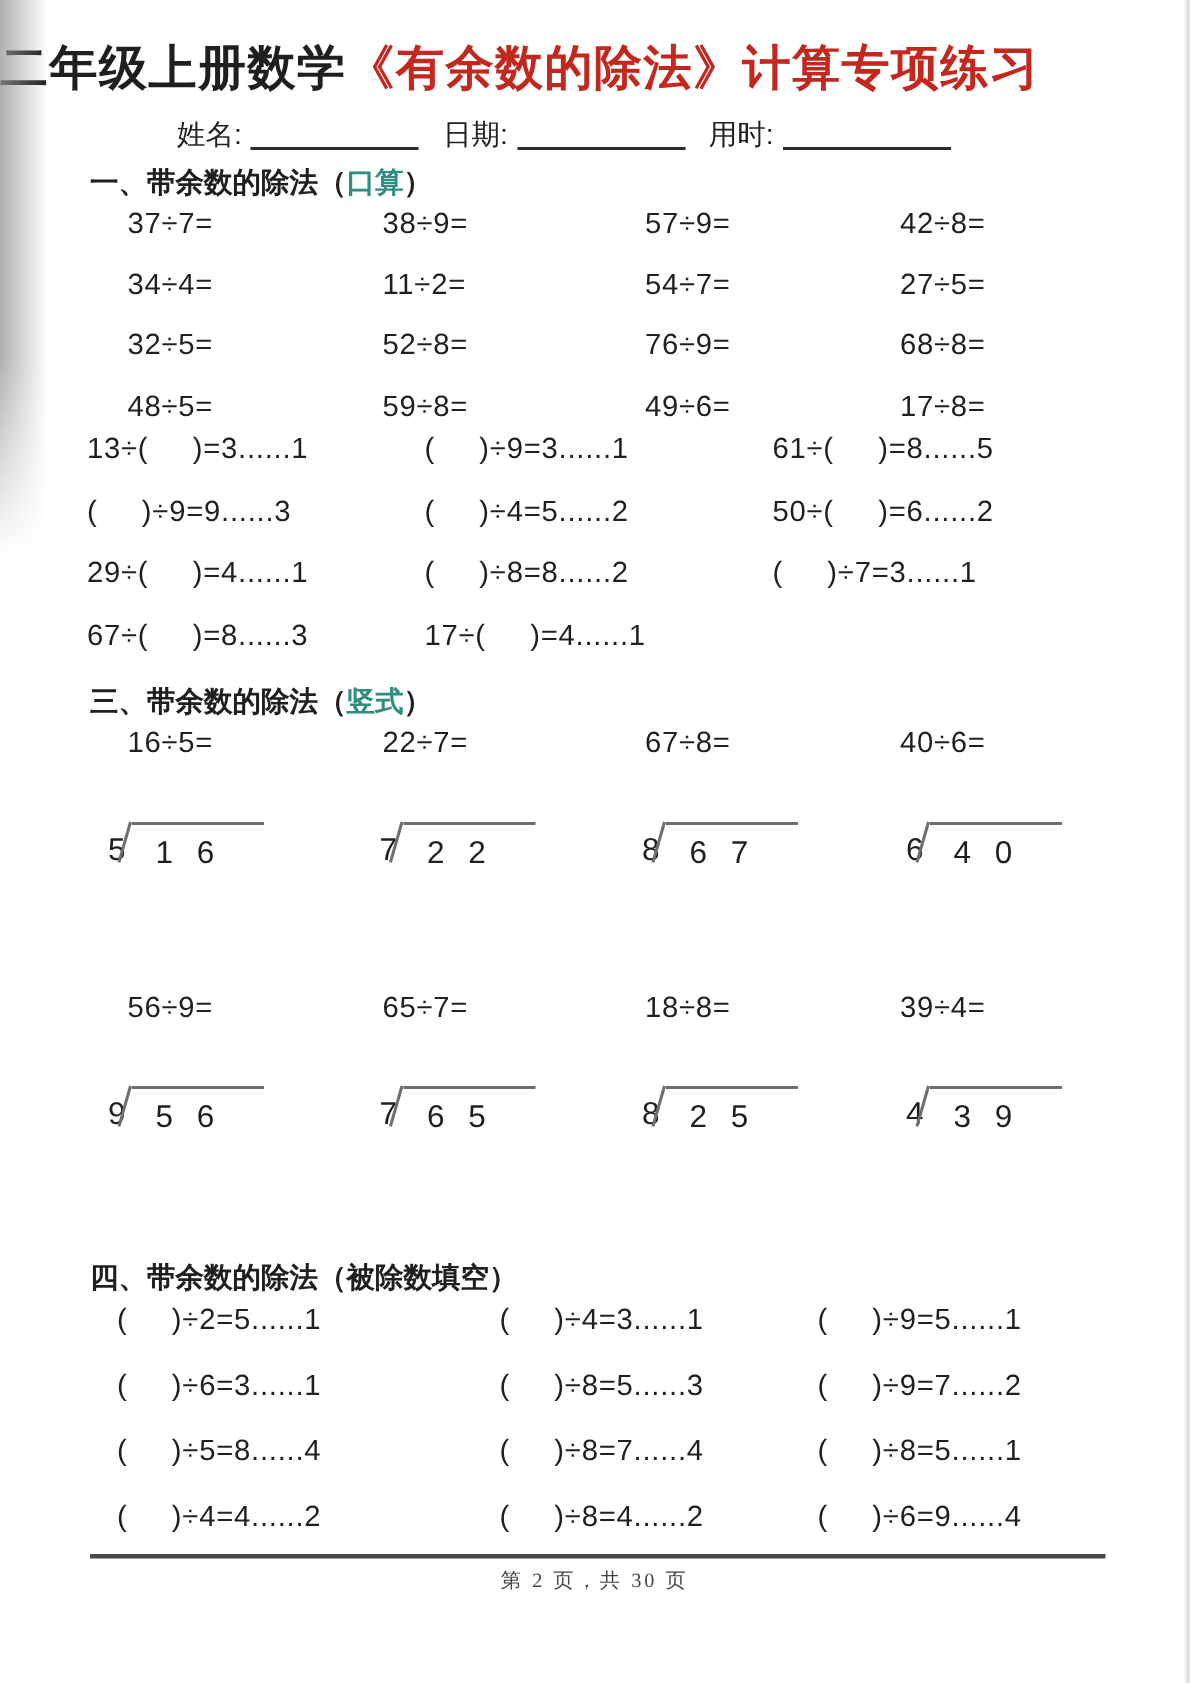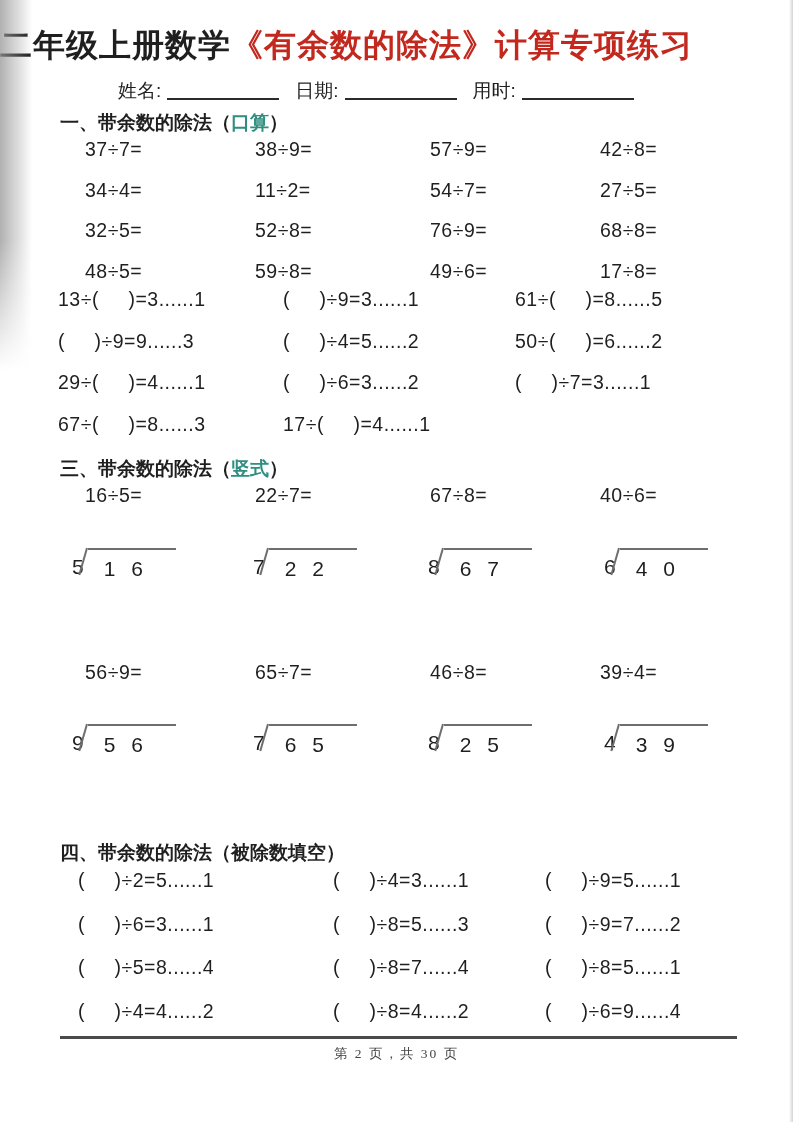--- a/index.html
+++ b/index.html
@@ -179,21 +179,21 @@
   </div>
 
   <div class="grid3">
     <span class="prob">13÷(     )=3......1</span>
     <span class="prob">(     )÷9=3......1</span>
     <span class="prob">61÷(     )=8......5</span>
     <span class="prob">(     )÷9=9......3</span>
     <span class="prob">(     )÷4=5......2</span>
     <span class="prob">50÷(     )=6......2</span>
     <span class="prob">29÷(     )=4......1</span>
-    <span class="prob">(     )÷6=3......2</span>
+    <span class="prob">(     )÷8=8......2</span>
     <span class="prob">(     )÷7=3......1</span>
     <span class="prob">67÷(     )=8......3</span>
     <span class="prob">17÷(     )=4......1</span>
   </div>
 
   <div class="sec-head mt-s3">
     <span>三、带余数的除法（</span><span class="hl">竖式</span><span>）</span>
   </div>
   <div class="grid4">
     <span class="prob">16÷5=</span>
@@ -215,21 +215,21 @@
       <span class="box">6 7</span>
     </div>
     <div class="ld">
       <span class="dvr">6</span>
       <span class="box">4 0</span>
     </div>
   </div>
   <div class="grid4 mt-probs2">
     <span class="prob">56÷9=</span>
     <span class="prob">65÷7=</span>
-    <span class="prob">46÷8=</span>
+    <span class="prob">18÷8=</span>
     <span class="prob">39÷4=</span>
   </div>
   <div class="ld-row">
     <div class="ld">
       <span class="dvr">9</span>
       <span class="box">5 6</span>
     </div>
     <div class="ld">
       <span class="dvr">7</span>
       <span class="box">6 5</span>

